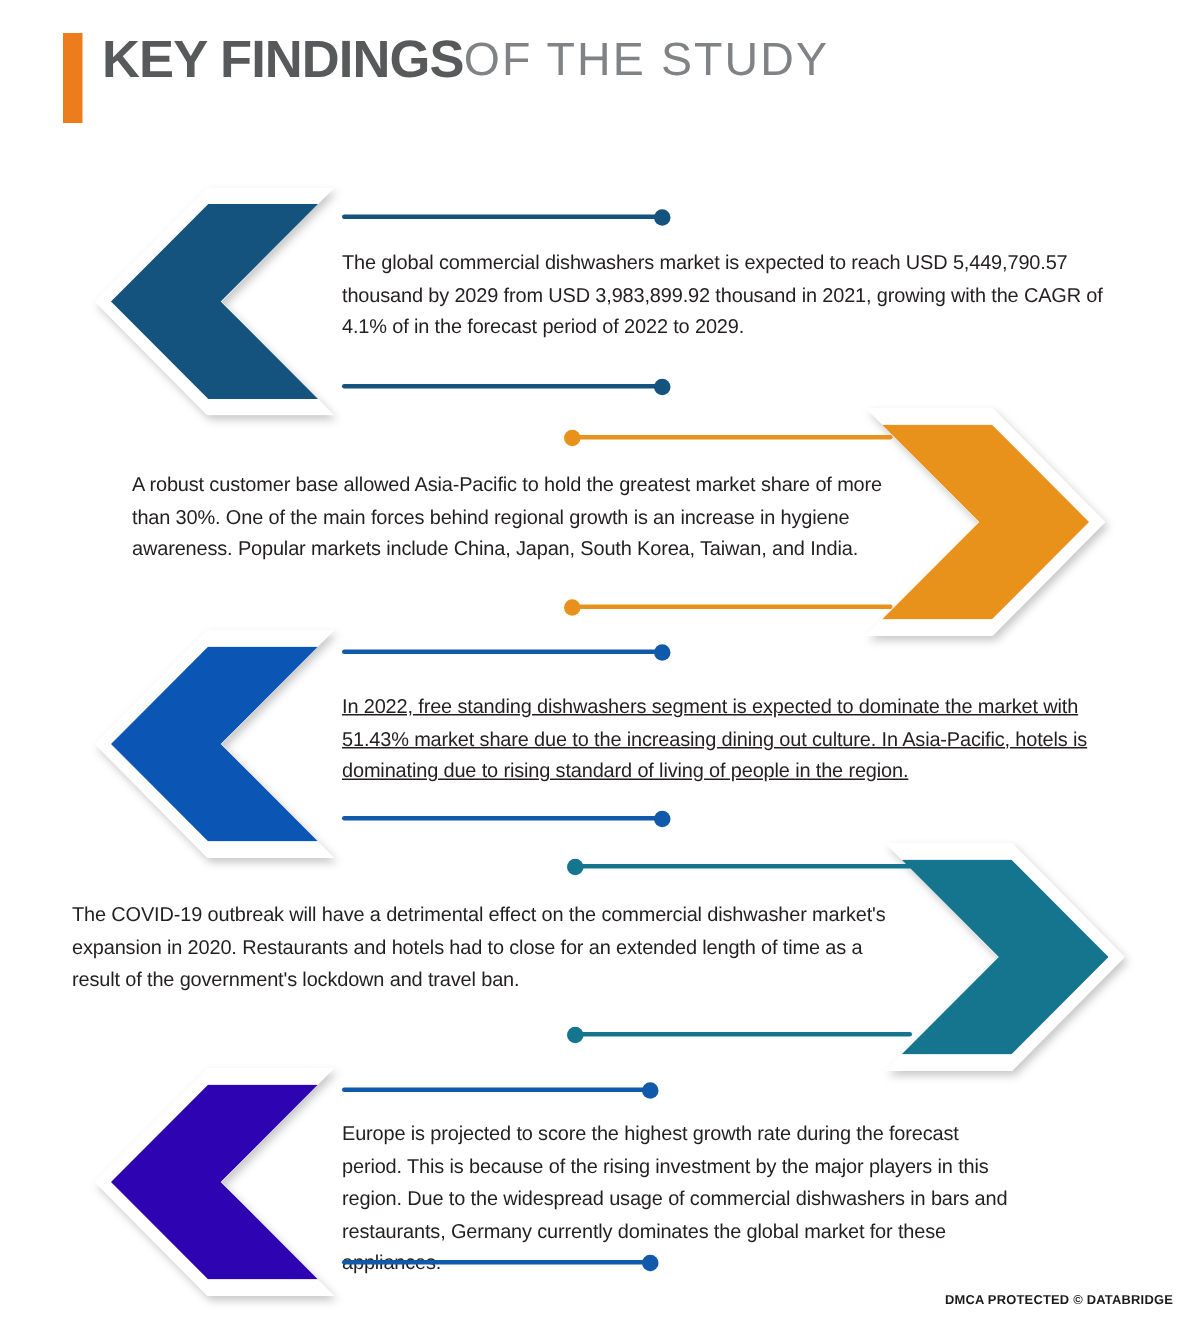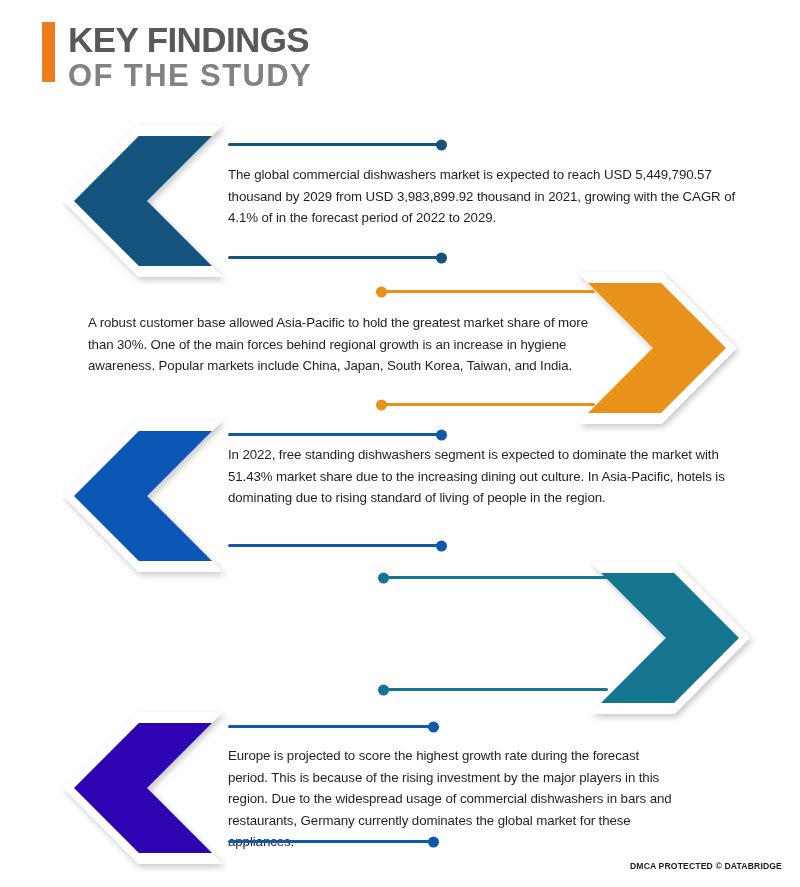--- a/index.html
+++ b/index.html
@@ -27,35 +27,34 @@
   }
   .header-bar {
     width: 13px;
     height: 60px;
     background: #ec7c1c;
     margin-right: 13px;
     flex: 0 0 auto;
   }
   .header-text {
     display: flex;
-    flex-direction: column;
     justify-content: center;
     line-height: 1;
   }
   .title-main {
     font-size: 35px;
     font-weight: bold;
     letter-spacing: -0.6px;
     color: #58595b;
     line-height: 1.02;
     white-space: nowrap;
   }
   .title-sub {
     font-size: 31px;
-    font-weight: bold;
+    font-weight: normal;
     letter-spacing: 1.4px;
     color: #808285;
     line-height: 1.05;
     margin-top: 2px;
     white-space: nowrap;
   }
 
   
   .row {
     position: absolute;
@@ -186,36 +185,37 @@
 <div class="row" style="top:420px;height:152px;">
   <div class="chev-wrap point-left" style="left:63px;top:0;">
     <div class="chev-shadow">
       <div class="chev-outer"></div>
     </div>
     <div class="chev-inner" style="background:#0b55b5;"></div>
   </div>
   <div class="conn dot-right" style="left:228px;top:13px;width:216px;background:#1059ab;">
     <span class="dot" style="background:#1059ab;"></span>
   </div>
-  <div class="body-text align-left" style="left:228px;top:24px;width:520px;">In 2022, free standing dishwashers segment is expected to dominate the market with 51.43% market share due to the increasing dining out culture. In Asia-Pacific, hotels is dominating due to rising standard of living of people in the region.</div>
+  <div class="body-text align-left" style="left:228px;top:40px;width:520px;text-decoration:underline;">In 2022, free standing dishwashers segment is expected to dominate the market with 51.43% market share due to the increasing dining out culture. In Asia-Pacific, hotels is dominating due to rising standard of living of people in the region.</div>
   <div class="conn dot-right" style="left:228px;top:124px;width:216px;background:#1059ab;">
     <span class="dot" style="background:#1059ab;"></span>
   </div>
 </div>
 
 <div class="row" style="top:562px;height:152px;">
   <div class="chev-wrap point-right" style="left:590px;top:0;">
     <div class="chev-shadow">
       <div class="chev-outer"></div>
     </div>
     <div class="chev-inner" style="background:#15748e;"></div>
   </div>
   <div class="conn dot-left" style="left:381px;top:14px;width:227px;background:#15748e;">
     <span class="dot" style="background:#15748e;"></span>
   </div>
+  <div class="body-text align-right" style="left:48px;top:37px;width:560px;">The COVID-19 outbreak will have a detrimental effect on the commercial dishwasher market's expansion in 2020. Restaurants and hotels had to close for an extended length of time as a result of the government's lockdown and travel ban.</div>
   <div class="conn dot-left" style="left:381px;top:126px;width:227px;background:#15748e;">
     <span class="dot" style="background:#15748e;"></span>
   </div>
 </div>
 
 <div class="row" style="top:712px;height:152px;">
   <div class="chev-wrap point-left" style="left:63px;top:0;">
     <div class="chev-shadow">
       <div class="chev-outer"></div>
     </div>

